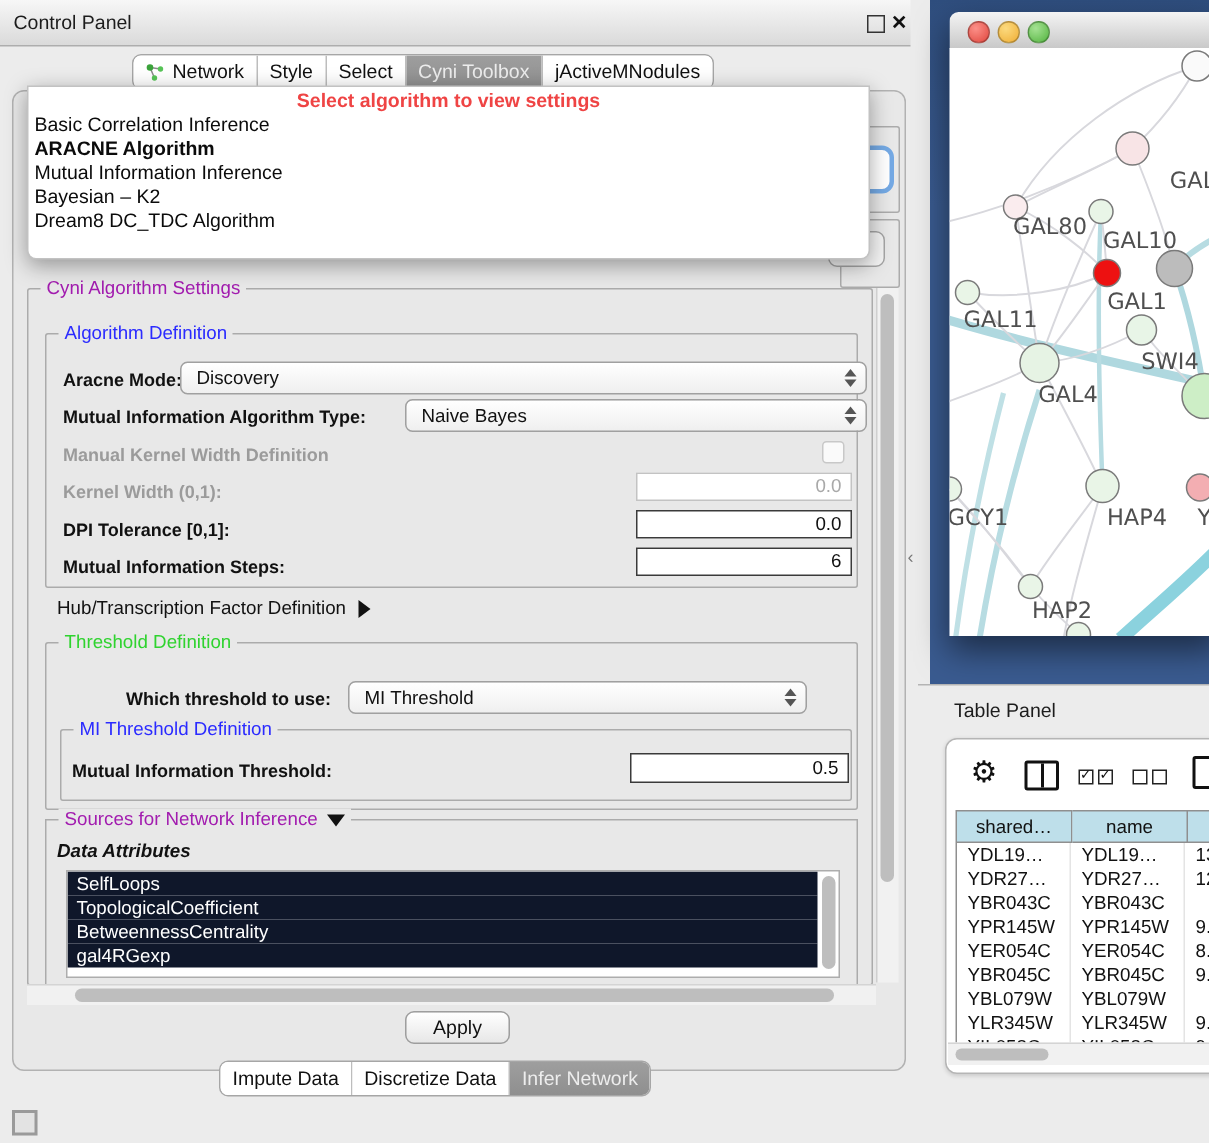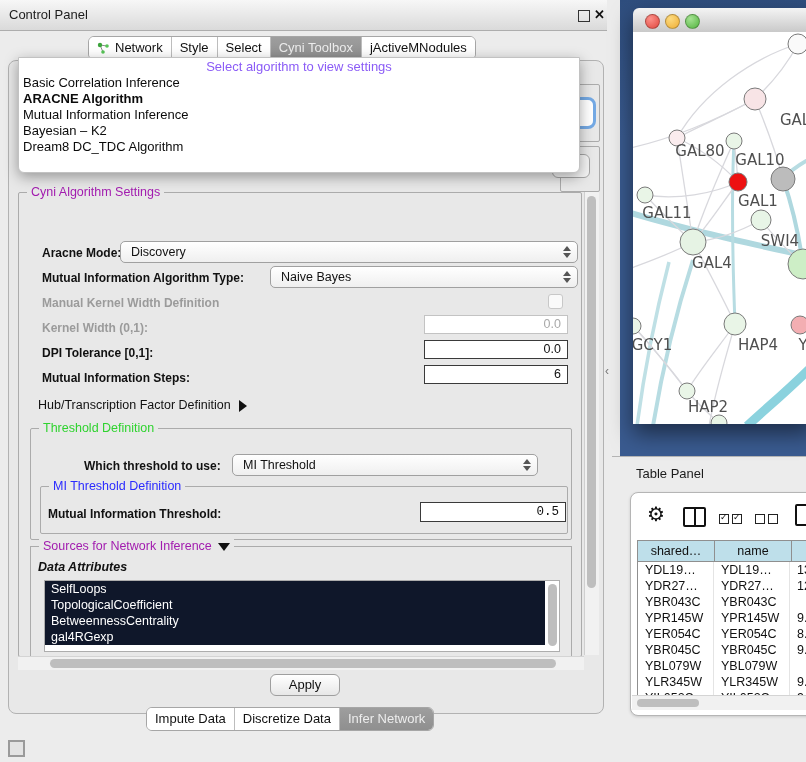--- a/index.html
+++ b/index.html
@@ -10,21 +10,21 @@
   .titlebar{background:linear-gradient(#F7F7F7,#DADADA);border-bottom:1px solid #ADADAD;}
   .titlebar .tl-text{font-size:13px;color:#1c1c1c;line-height:30px;padding-left:9px;}
   
   .seg{display:flex;border:1px solid #A6A6A6;border-radius:6px;overflow:hidden;background:#fff;height:22px;}
   .seg-item{font-size:13px;color:#111;line-height:22px;text-align:center;background:#fff;border-right:1px solid #BDBDBD;display:flex;align-items:center;justify-content:center;gap:5px;padding:0 8px;}
   .seg-item:last-child{border-right:none;}
   .seg-item.sel{background:linear-gradient(#9E9E9E,#8F8F8F);color:#EDEDED;}
   
   #algo-popup{background:#fff;border:1px solid #C2C2C2;border-radius:0 0 6px 6px;
               box-shadow:0 4px 14px rgba(0,0,0,.35);z-index:30;}
-  .dd-placeholder{font-size:13px;color:#8b5cf6;text-align:center;height:17px;line-height:17px;}
+  .dd-placeholder{font-size:13px;color:#ef4444;text-align:center;height:17px;line-height:17px;font-weight:bold;}
   .dd-item{font-size:13px;color:#0b0b0b;line-height:16px;padding-left:4px;white-space:nowrap;}
   .dd-item.bold{font-weight:bold;}
   
   .grp{border:1px solid #ABABAB;border-radius:2px;}
   .grp-title{position:absolute;top:-8px;left:8px;background:#E8E8E8;padding:0 4px;font-size:12.5px;}
   .t-black{color:#a21caf;} .t-blue{color:#2B2BFF;} .t-green{color:#2FD32F;}
   .lbl{font-size:12px;font-weight:bold;color:#111;white-space:nowrap;}
   .lbl.dis{color:#9B9B9B;}
   .combo{background:linear-gradient(#FFFFFF,#EFEFEF);border:1px solid #A0A0A0;border-radius:5px;
          font-size:12.5px;color:#111;line-height:20px;padding-left:10px;}
@@ -117,20 +117,23 @@
         <div class="dd-item">Mutual Information Inference</div>
         <div class="dd-item">Bayesian – K2</div>
         <div class="dd-item">Dream8 DC_TDC Algorithm</div>
       </div>
   </div>
 
   <div class="abs grp" style="left:18px;top:192px;width:562px;height:463px;">
     <span class="grp-title t-black">Cyni Algorithm Settings</span>
   </div>
 
+  <div class="abs grp" style="left:30px;top:222px;width:540px;height:168px;">
+    <span class="grp-title t-blue">Algorithm Definition</span>
+  </div>
   <div class="abs lbl" style="left:42px;top:246px;">Aracne Mode:</div>
   <div class="abs combo" style="left:120px;top:241px;width:446px;height:20px;">
     <span>Discovery</span>
     <span class="stepper"></span>
   </div>
   <div class="abs lbl" style="left:42px;top:271px;">Mutual Information Algorithm Type:</div>
   <div class="abs combo" style="left:270px;top:266px;width:296px;height:20px;">
     <span>Naive Bayes</span>
     <span class="stepper"></span>
   </div>
@@ -152,21 +155,21 @@
   </div>
   <div class="abs lbl" style="left:84px;top:459px;">Which threshold to use:</div>
   <div class="abs combo" style="left:232px;top:454px;width:294px;height:20px;">
     <span>MI Threshold</span>
     <span class="stepper"></span>
   </div>
   <div class="abs grp" style="left:40px;top:486px;width:526px;height:46px;">
     <span class="grp-title t-blue">MI Threshold Definition</span>
   </div>
   <div class="abs lbl" style="left:48px;top:507px;">Mutual Information Threshold:</div>
-  <div class="abs fld dark" style="left:420px;top:502px;width:138px;height:18px;line-height:18px;font-family:Liberation Mono, monospace;"><span>0.5</span></div>
+  <div class="abs fld dark" style="left:420px;top:502px;width:138px;height:18px;line-height:18px;"><span>0.5</span></div>
 
   <div class="abs" style="left:30px;top:546px;width:540px;height:111px;border:1px solid #ABABAB;border-bottom:none;">
     <span class="grp-title t-black" style="font-size:12.5px;">
       <span>Sources for Network Inference</span><span class="tri-down"></span>
     </span>
   </div>
   <div class="abs" style="left:38px;top:560px;font-size:12.5px;font-weight:bold;color:#111;font-style:italic;">Data Attributes</div>
   <div id="src-list" class="abs" style="left:44px;top:580px;width:514px;height:70px;">
     <div>
         <div class="src-item">SelfLoops</div>

